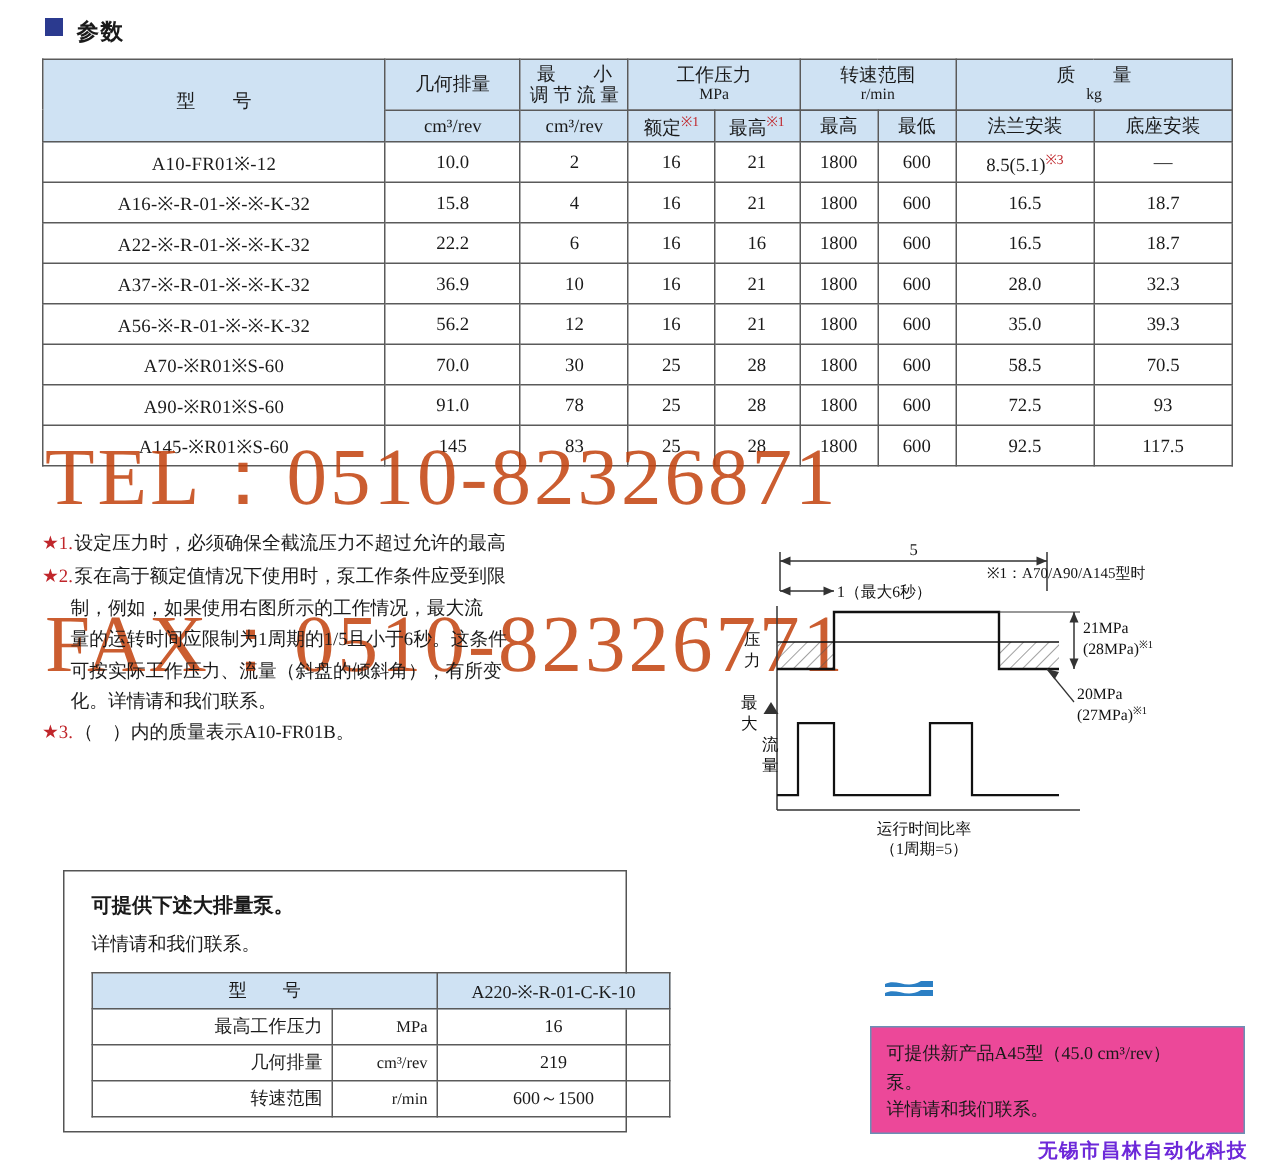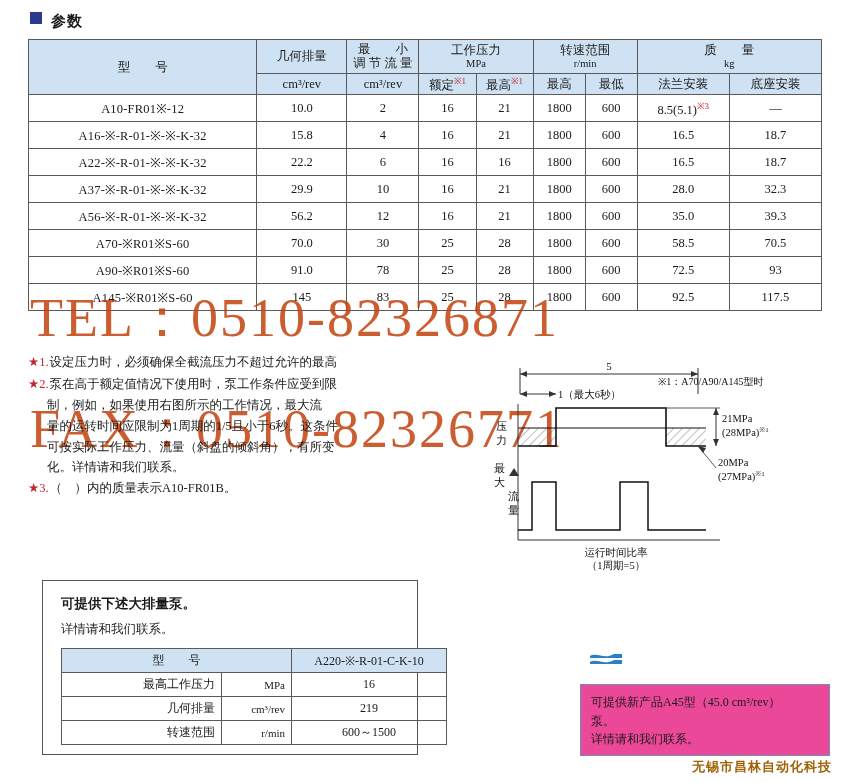--- a/index.html
+++ b/index.html
@@ -141,21 +141,21 @@
     font-size: 12px;
     line-height: 1.55;
   }
 
   
   .footer {
     position: absolute;
     right: 18px; bottom: 6px;
     font-size: 13px;
     font-weight: bold;
-    color: #a16207;
+    color: #6d28d9;
     letter-spacing: 1px;
   }
 </style>
 </head>
 <body>
 
 <div class="page-header">
   <div class="hdr-square"></div>
   <div class="hdr-title">参数</div>
 </div>
@@ -241,21 +241,21 @@
       <td>6</td>
       <td>16</td>
       <td>16</td>
       <td>1800</td>
       <td>600</td>
       <td>16.5</td>
       <td>18.7</td>
     </tr>
     <tr>
       <td class="model">A37-※-R-01-※-※-K-32</td>
-      <td>29.9</td>
+      <td>36.9</td>
       <td>10</td>
       <td>16</td>
       <td>21</td>
       <td>1800</td>
       <td>600</td>
       <td>28.0</td>
       <td>32.3</td>
     </tr>
     <tr>
       <td class="model">A56-※-R-01-※-※-K-32</td>

